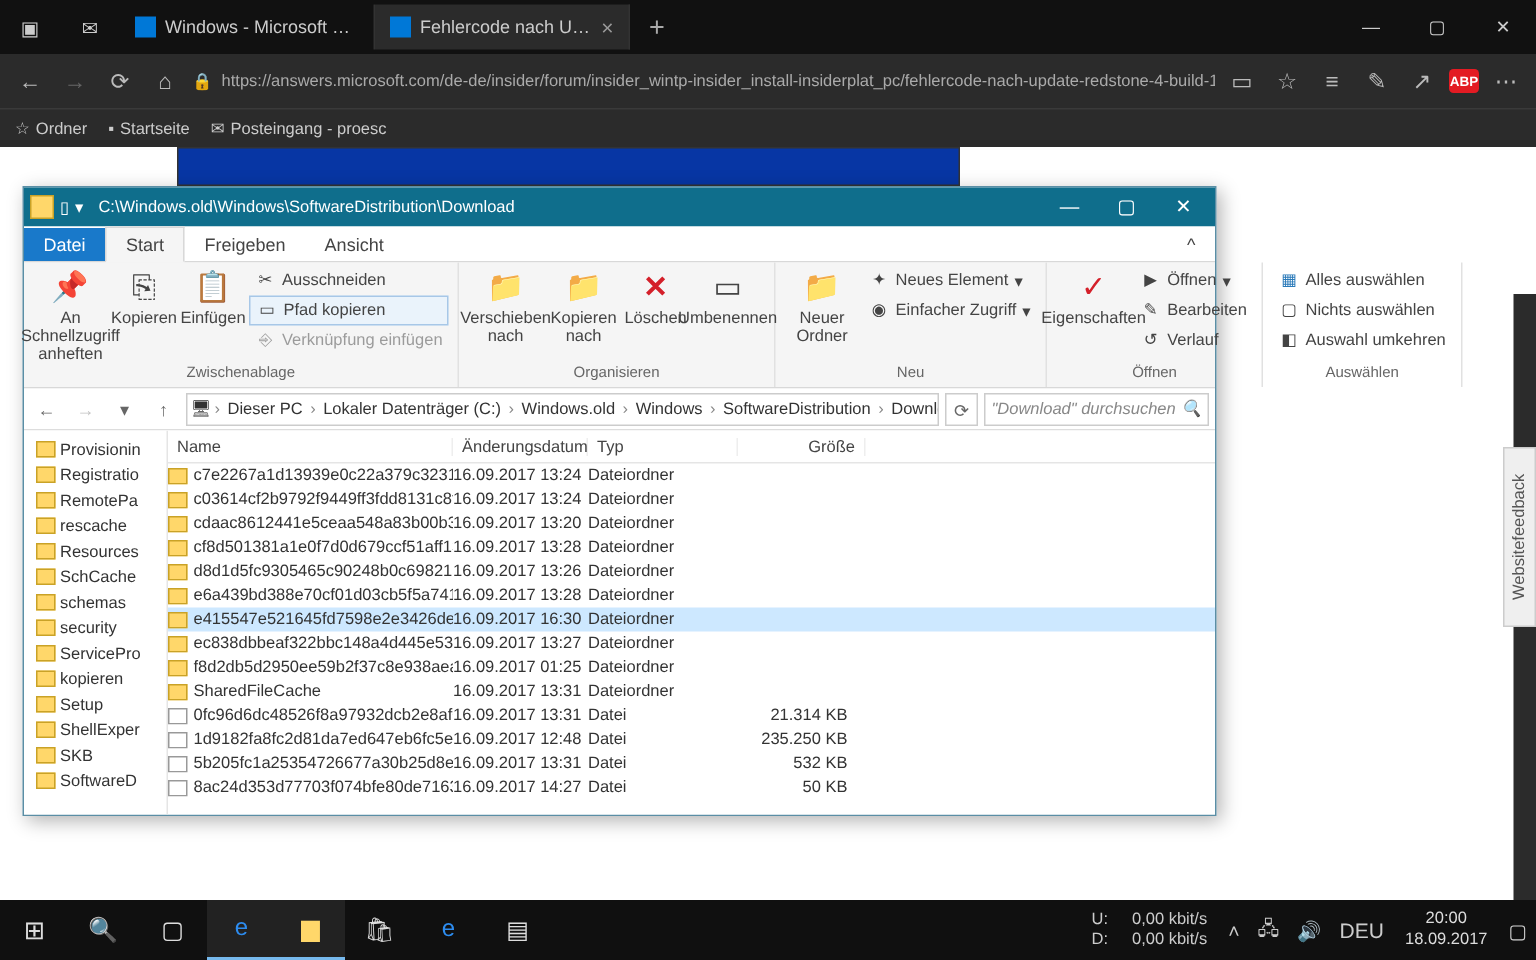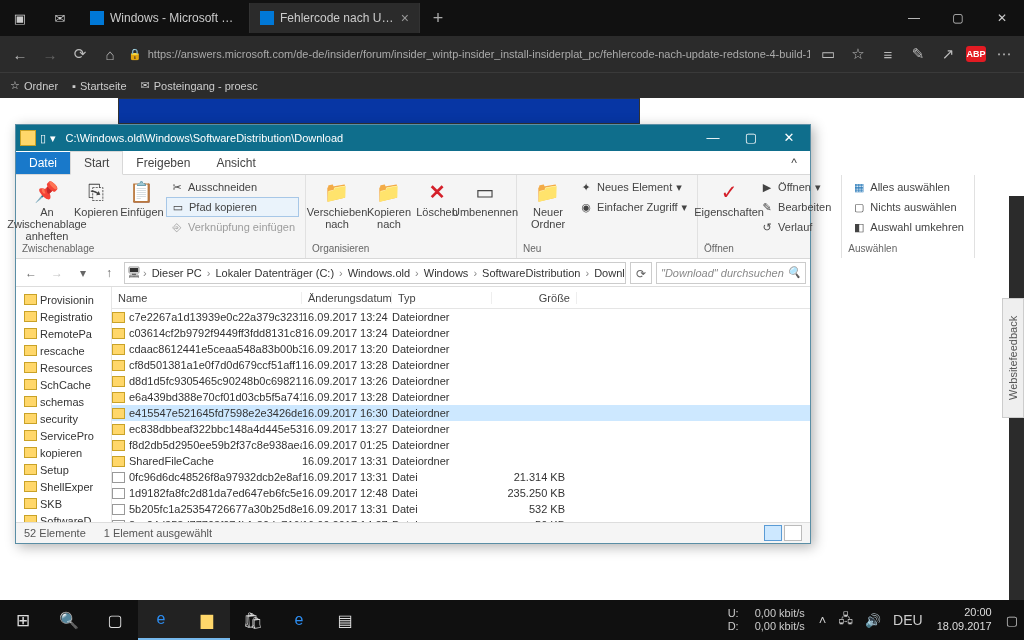--- a/index.html
+++ b/index.html
@@ -30,21 +30,21 @@
 .expl-title .qat{width:16px;height:16px;background:#ffd76a;border:1px solid #c9a227}
 .expl-title .path{flex:1;padding-left:6px;white-space:nowrap;overflow:hidden}
 .expl-title .wbtn{width:34px;height:22px;text-align:center;line-height:22px;font-size:13px}
 .ribbon-tabs{height:24px;background:#fff;display:flex;align-items:flex-end;border-bottom:1px solid #d8d8d8}
 .rt{padding:4px 13px;font-size:12px;color:#444}
 .rt.file{background:#1979ca;color:#fff}
 .rt.active{background:#f5f5f5;border:1px solid #d8d8d8;border-bottom:1px solid #f5f5f5;margin-bottom:-1px}
 .ribbon{height:84px;background:#f5f5f5;display:flex;border-bottom:1px solid #d8d8d8}
 .rgroup{border-right:1px solid #e1e1e1;padding:2px 6px 1px;display:flex;flex-direction:column;position:relative}
 .rgroup .items{flex:1;display:flex;align-items:flex-start;gap:2px}
-.rgroup .glabel{height:14px;text-align:left;font-size:10px;color:#666}
+.rgroup .glabel{height:14px;text-align:center;font-size:10px;color:#666}
 .rbtn-lg{width:50px;display:flex;flex-direction:column;align-items:center;gap:1px;padding-top:2px;text-align:center;font-size:11px;color:#444;line-height:1.1}
 .rbtn-lg .ico{width:28px;height:26px;display:flex;align-items:center;justify-content:center;font-size:20px}
 .rbtn-sm{display:flex;align-items:center;gap:4px;height:20px;padding:0 4px;font-size:11px;color:#444;white-space:nowrap}
 .rbtn-sm.boxed{border:1px solid #a7c7e7;background:#eaf3fb}
 .rbtn-sm .si{width:14px;height:14px;display:inline-block;text-align:center;line-height:14px}
 .rstack{display:flex;flex-direction:column;gap:0;justify-content:flex-start}
 .crumbs{height:28px;background:#fff;border-bottom:1px solid #ddd;display:flex;align-items:center;padding:0 4px;gap:4px}
 .cbtn{width:22px;height:22px;text-align:center;line-height:22px;color:#666;font-size:12px}
 .crumb-bar{flex:1;height:22px;border:1px solid #ccc;display:flex;align-items:center;padding:0 2px;font-size:11px;color:#333;overflow:hidden;white-space:nowrap}
 .crumb-bar .seg{padding:0 3px}
@@ -73,21 +73,21 @@
 
 .feedback{position:absolute;right:0;top:200px;width:22px;height:120px;background:#efefef;border:1px solid #ccc;writing-mode:vertical-rl;text-align:center;font-size:11px;color:#555;display:flex;align-items:center;justify-content:center;transform:rotate(180deg)}
 
 .taskbar{position:absolute;bottom:0;left:0;right:0;height:40px;background:#101010;display:flex;align-items:center;color:#fff}
 .tbtn{width:46px;height:40px;display:flex;align-items:center;justify-content:center;font-size:16px;color:#ddd}
 .tbtn.start{font-size:17px}
 .tbtn.active{border-bottom:2px solid #76b9ed;background:#222}
 .tb-right{margin-left:auto;display:flex;align-items:center;height:40px}
 .net{font-size:10px;line-height:1.2;text-align:right;padding:0 8px;color:#ccc}
 .tray{padding:0 6px;font-size:13px;color:#ccc}
-.clock{font-size:10.5px;line-height:1.25;text-align:right;padding:0 8px;color:#ddd}
+.clock{font-size:10.5px;line-height:1.25;text-align:center;padding:0 8px;color:#ddd}
 .scroll-strip{position:absolute;right:0;top:98px;width:15px;height:448px;background:#2b2b2b}
 </style>
 </head>
 <body>
 
 <div class="edge-top">
   <div class="edge-sys">▣</div>
   <div class="edge-sys">✉</div>
   <div class="edge-tab">
       <span class="tab-ico"></span>
@@ -148,21 +148,21 @@
       <div class="rt">Freigeben</div>
       <div class="rt">Ansicht</div>
       <div class="spacer"></div>
       <div class="rt">^</div>
     </div>
     <div class="ribbon">
       <div class="rgroup">
           <div class="items">
         <div class="rbtn-lg">
               <div class="ico">📌</div>
-              <span>An Zwischenablage anheften</span>
+              <span>An Schnellzugriff anheften</span>
             </div>
         <div class="rbtn-lg" style="width:44px">
               <div class="ico">⎘</div>
               <span>Kopieren</span>
             </div>
         <div class="rbtn-lg" style="width:44px">
               <div class="ico">📋</div>
               <span>Einfügen</span>
             </div>
         <div class="rstack">
@@ -470,28 +470,20 @@
               <div class="c-name">
                 <span class="fico file"></span>
                 <span>8ac24d353d77703f074bfe80de7163159a52...</span>
               </div>
               <div class="c-date">16.09.2017 14:27</div>
               <div class="c-type">Datei</div>
               <div class="c-size">50 KB</div>
             </div>
           </div>
       </div>
-    </div>
-    <div class="status">
-      <span>52 Elemente</span>
-      <span>1 Element ausgewählt</span>
-      <div class="vbtns">
-          <div class="vbtn active"></div>
-          <div class="vbtn"></div>
-        </div>
     </div>
   </div>
 </div>
 
 <div class="taskbar">
   <div class="tbtn start">⊞</div>
   <div class="tbtn">🔍</div>
   <div class="tbtn">▢</div>
   <div class="tbtn active" style="color:#2d8cef">e</div>
   <div class="tbtn active" style="color:#ffd76a">▆</div>

